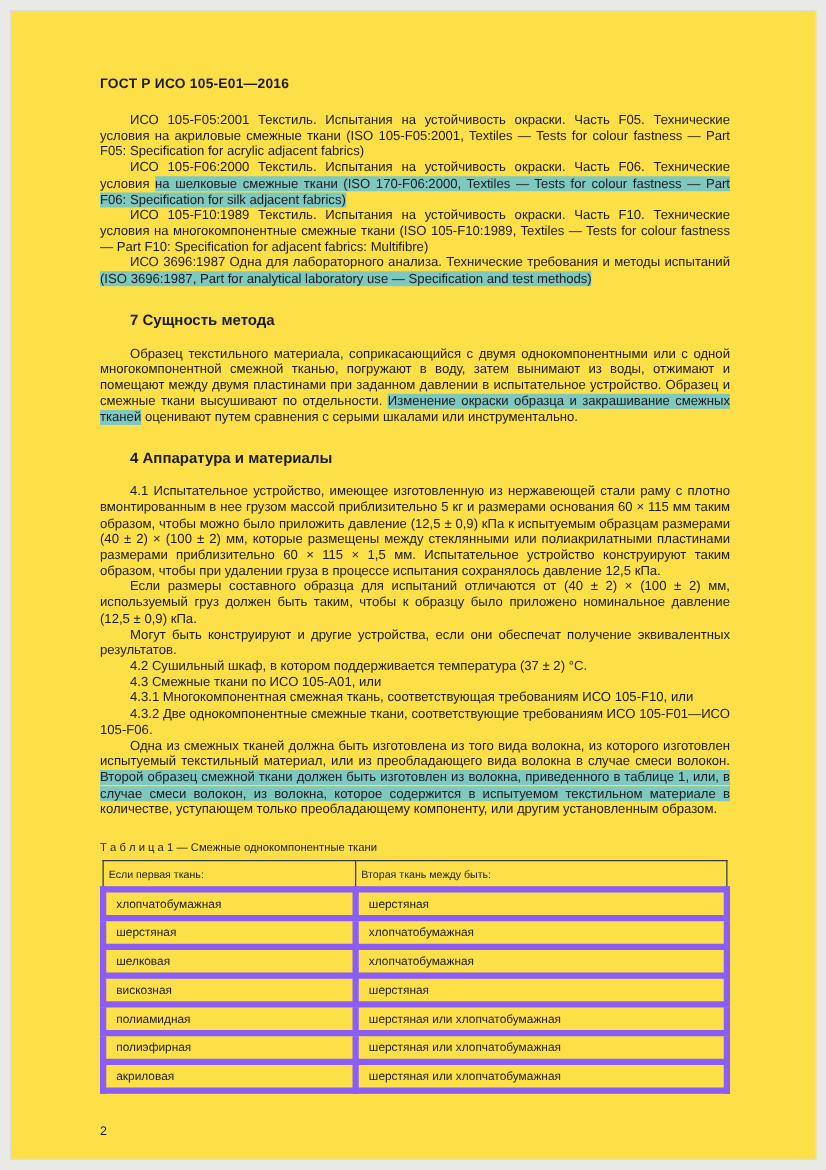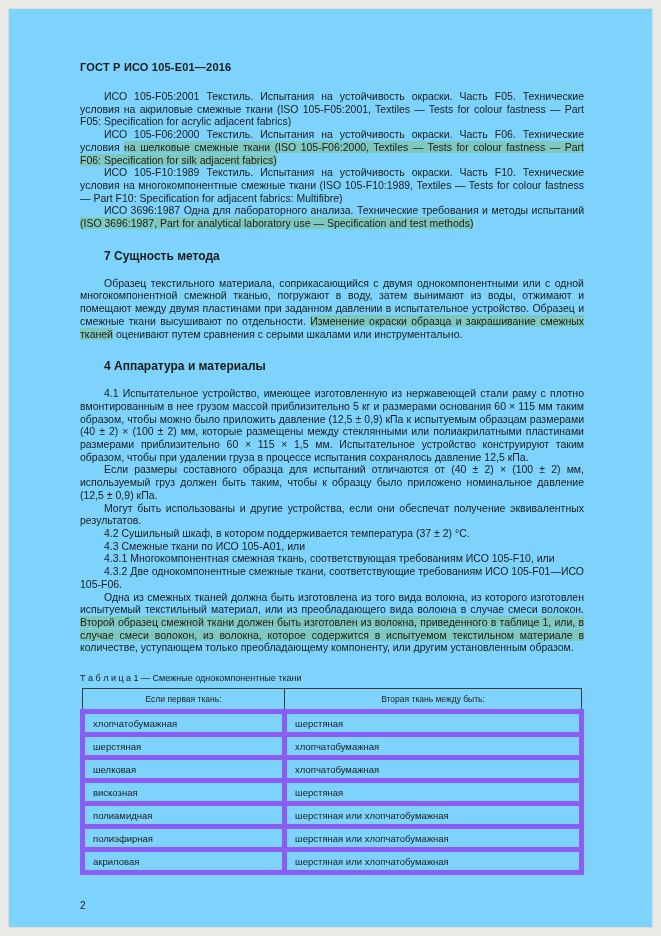--- a/index.html
+++ b/index.html
@@ -8,21 +8,21 @@
     background: #e9e9e6;
     font-family: "Liberation Sans", sans-serif;
     color: #1b1b1b;
     -webkit-font-smoothing: antialiased;
   }
   .page {
     position: relative;
     box-sizing: border-box;
     width: 645px; height: 920px;
     margin: 8px;
-    background: #7dd3fc;
+    background: #fde047;
     border: 1px solid #dcdcd9;
     padding: 52px 68px 0 71px;
     overflow: hidden;
   }
   .doc-code {
     font-size: 11px;
     font-weight: bold;
     letter-spacing: 0.2px;
     margin: 0 0 17px 0;
   }
@@ -47,21 +47,21 @@
   table.t1 {
     width: 100%;
     border-collapse: collapse;
     table-layout: fixed;
   }
   .t1 col.c1 { width: 40.5%; }
   .t1 th {
     border: 1px solid #3a3a3a;
     font-weight: normal;
     font-size: 8.5px;
-    text-align: center;
+    text-align: left;
     padding: 5px 4px;
     color: #222;
   }
   .t1 td {
     border: 5px solid #8b5cf6;
     font-size: 9.5px;
     padding: 4px 8px 3px 8px;
     overflow: hidden;
     white-space: nowrap;
   }
@@ -74,34 +74,34 @@
 </style>
 </head>
 <body>
 
 <div class="page">
 
   <div class="doc-code">ГОСТ Р ИСО 105-Е01—2016</div>
 
   <section>
     <p class="para">ИСО 105-F05:2001 Текстиль. Испытания на устойчивость окраски. Часть F05. Технические условия на акриловые смежные ткани (ISO 105-F05:2001, Textiles — Tests for colour fastness — Part F05: Specification for acrylic adjacent fabrics)</p>
-    <p class="para"><span>ИСО 105-F06:2000 Текстиль. Испытания на устойчивость окраски. Часть F06. Технические условия </span><span class="hl">на шелковые смежные ткани (ISO 105-F06:2000, Textiles — Tests for colour fastness — Part F06: Specification for silk adjacent fabrics)</span></p>
+    <p class="para"><span>ИСО 105-F06:2000 Текстиль. Испытания на устойчивость окраски. Часть F06. Технические условия </span><span class="hl">на шелковые смежные ткани (ISO 170-F06:2000, Textiles — Tests for colour fastness — Part F06: Specification for silk adjacent fabrics)</span></p>
     <p class="para">ИСО 105-F10:1989 Текстиль. Испытания на устойчивость окраски. Часть F10. Технические условия на многокомпонентные смежные ткани (ISO 105-F10:1989, Textiles — Tests for colour fastness — Part F10: Specification for adjacent fabrics: Multifibre)</p>
     <p class="para"><span>ИСО 3696:1987 Одна для лабораторного анализа. Технические требования и методы испытаний </span><span class="hl">(ISO 3696:1987, Part for analytical laboratory use — Specification and test methods)</span></p>
   </section>
 
   <h2 class="heading">7 Сущность метода</h2>
 
   <p class="para"><span>Образец текстильного материала, соприкасающийся с двумя однокомпонентными или с одной многокомпонентной смежной тканью, погружают в воду, затем вынимают из воды, отжимают и помещают между двумя пластинами при заданном давлении в испытательное устройство. Образец и смежные ткани высушивают по отдельности. </span><span class="hl">Изменение окраски образца и закрашивание смежных тканей</span><span> оценивают путем сравнения с серыми шкалами или инструментально.</span></p>
 
   <h2 class="heading">4 Аппаратура и материалы</h2>
 
   <p class="para">4.1 Испытательное устройство, имеющее изготовленную из нержавеющей стали раму с плотно вмонтированным в нее грузом массой приблизительно 5 кг и размерами основания 60 × 115 мм таким образом, чтобы можно было приложить давление (12,5 ± 0,9) кПа к испытуемым образцам размерами (40 ± 2) × (100 ± 2) мм, которые размещены между стеклянными или полиакрилатными пластинами размерами приблизительно 60 × 115 × 1,5 мм. Испытательное устройство конструируют таким образом, чтобы при удалении груза в процессе испытания сохранялось давление 12,5 кПа.</p>
   <p class="para">Если размеры составного образца для испытаний отличаются от (40 ± 2) × (100 ± 2) мм, используемый груз должен быть таким, чтобы к образцу было приложено номинальное давление (12,5 ± 0,9) кПа.</p>
-  <p class="para">Могут быть использованы и другие устройства, если они обеспечат получение эквивалентных результатов.</p>
+  <p class="para">Могут быть конструируют и другие устройства, если они обеспечат получение эквивалентных результатов.</p>
   <p class="para">4.2 Сушильный шкаф, в котором поддерживается температура (37 ± 2) °С.</p>
   <p class="para">4.3 Смежные ткани по ИСО 105-А01, или</p>
   <p class="para">4.3.1 Многокомпонентная смежная ткань, соответствующая требованиям ИСО 105-F10, или</p>
   <p class="para">4.3.2 Две однокомпонентные смежные ткани, соответствующие требованиям ИСО 105-F01—ИСО 105-F06.</p>
   <p class="para"><span>Одна из смежных тканей должна быть изготовлена из того вида волокна, из которого изготовлен испытуемый текстильный материал, или из преобладающего вида волокна в случае смеси волокон. </span><span class="hl">Второй образец смежной ткани должен быть изготовлен из волокна, приведенного в таблице 1, или, в случае смеси волокон, из волокна, которое содержится в испытуемом текстильном материале в</span><span> количестве, уступающем только преобладающему компоненту, или другим установленным образом.</span></p>
 
   <p class="table-caption">Т а б л и ц а 1 — Смежные однокомпонентные ткани</p>
 
   <table class="t1">
     <colgroup>

